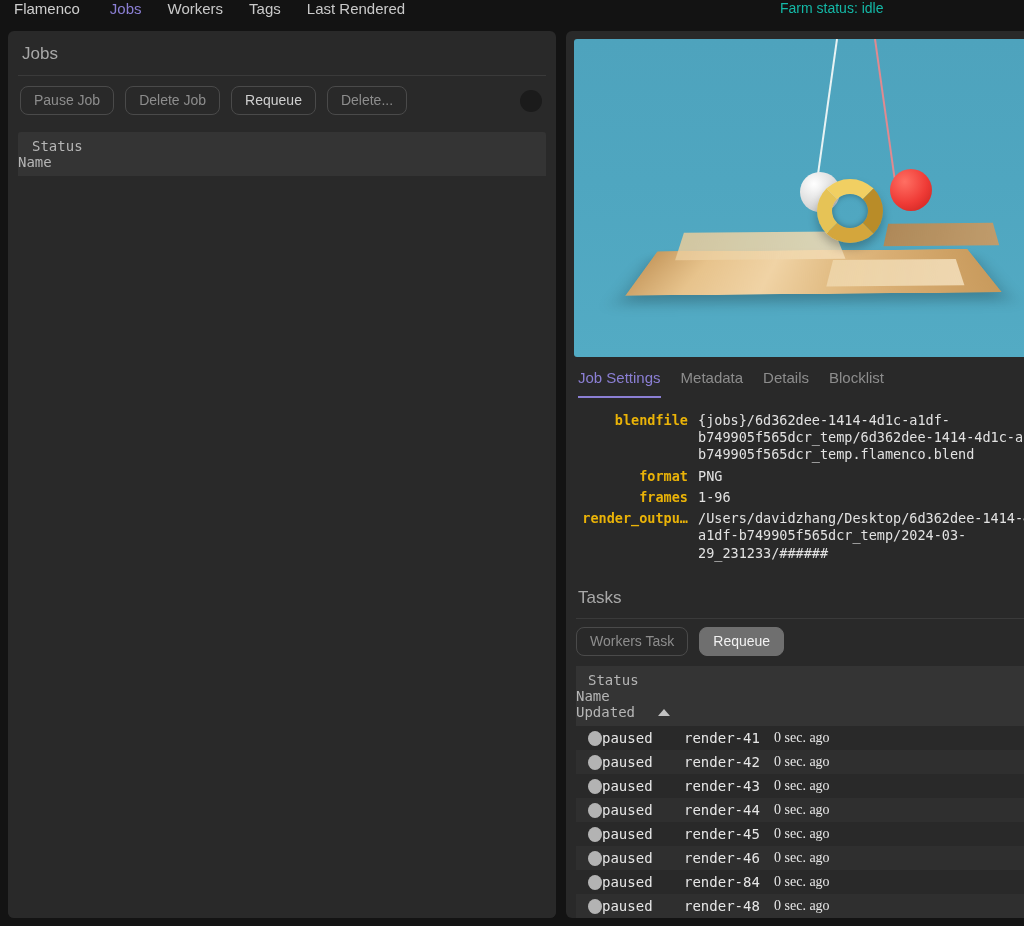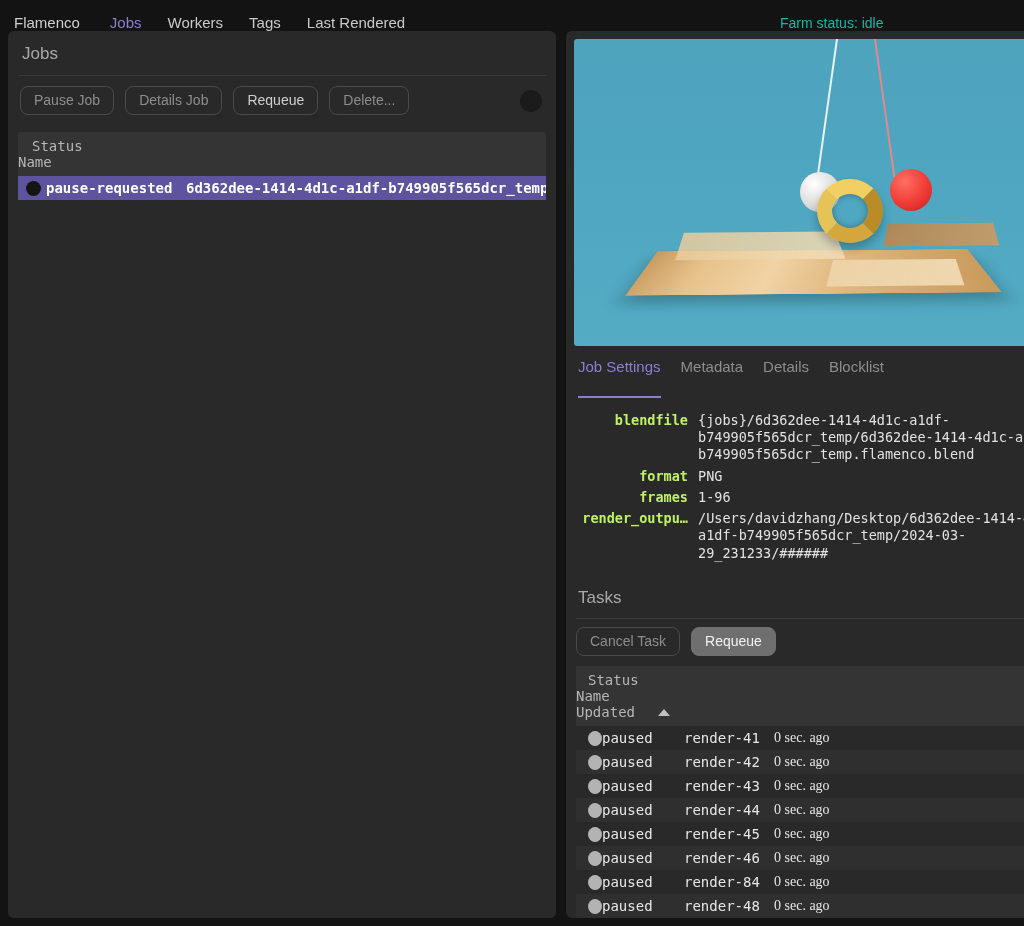--- a/index.html
+++ b/index.html
@@ -12,21 +12,21 @@
   .app {
     width: 1024px; height: 926px;
     background: #131313;
     display: flex; flex-direction: column;
   }
 
   
   .topnav {
     height: 31px; flex: 0 0 31px;
     background: #131313;
-    display: flex; align-items: flex-end;
+    display: flex; align-items: flex-start;
     padding: 0 14px;
     position: relative;
   }
   .nav-item {
     font-size: 15px;
     color: #c9c9c9;
     margin-right: 26px;
     white-space: nowrap;
     cursor: pointer;
   }
@@ -224,21 +224,21 @@
 
   
   .tabs {
     display: flex; align-items: flex-end;
     padding: 12px 14px 0 12px;
     gap: 20px;
   }
   .tab {
     font-size: 15px;
     color: #8d8d8d;
-    padding-bottom: 21px;
+    padding-bottom: 10px;
     cursor: pointer;
     white-space: nowrap;
     border-bottom: 2px solid transparent;
   }
   .tab.active {
     color: #8b7fd4;
     border-bottom-color: #8b7fd4;
   }
 
   
@@ -248,21 +248,21 @@
     font-size: 13.5px;
   }
   .setting-row {
     display: flex;
     margin-bottom: 4px;
   }
   .setting-key {
     width: 132px;
     flex: 0 0 132px;
     text-align: right;
-    color: #bef264;
+    color: #eab308;
     font-weight: bold;
     padding-right: 10px;
     white-space: nowrap;
   }
   .setting-val {
     color: #e2e2e2;
     white-space: pre-wrap;
     line-height: 1.28;
     width: 420px;
   }
@@ -311,37 +311,30 @@
   </div>
 
   <div class="split">
 
     <div class="panel panel-left">
       <div class="panel-title">Jobs</div>
       <div class="divider"></div>
 
       <div class="toolbar">
         <button class="btn">Pause Job</button>
-        <button class="btn">Details Job</button>
+        <button class="btn">Delete Job</button>
         <button class="btn enabled">Requeue</button>
         <button class="btn">Delete...</button>
         <span class="status-orb"></span>
       </div>
 
       <div class="jobs-table">
         <div class="tbl-head jobs-head">
           <span class="c-status">Status</span>
           <span class="c-name">Name</span>
-        </div>
-        <div class="tbl-row jobs-row selected">
-          <span class="dot-cell">
-              <i class="dot dot-dark"></i>
-            </span>
-          <span class="c-status">pause-requested</span>
-          <span class="c-name">6d362dee-1414-4d1c-a1df-b749905f565dcr_temp</span>
         </div>
       </div>
       <div class="jobs-body"></div>
     </div>
 
     <div class="gutter"></div>
 
     <div class="panel panel-right">
 
       <div class="preview">
@@ -386,21 +379,21 @@
         <div class="setting-row">
           <span class="setting-key">render_outpu…</span>
           <span class="setting-val">/Users/davidzhang/Desktop/6d362dee-1414-4d1c-a1df-b749905f565dcr_temp/2024-03-29_231233/######</span>
         </div>
       </div>
 
       <div class="section-title">Tasks</div>
       <div class="divider" style="margin:0 0 0 10px;"></div>
 
       <div class="tasks-toolbar">
-        <button class="btn">Cancel Task</button>
+        <button class="btn">Workers Task</button>
         <button class="btn hover">Requeue</button>
 
       </div>
 
       <div class="tasks-table">
         <div class="tbl-head tasks-head">
           <span class="t-status">Status</span>
           <span class="t-name">Name</span>
           <span class="t-upd">
             <span>Updated</span>

